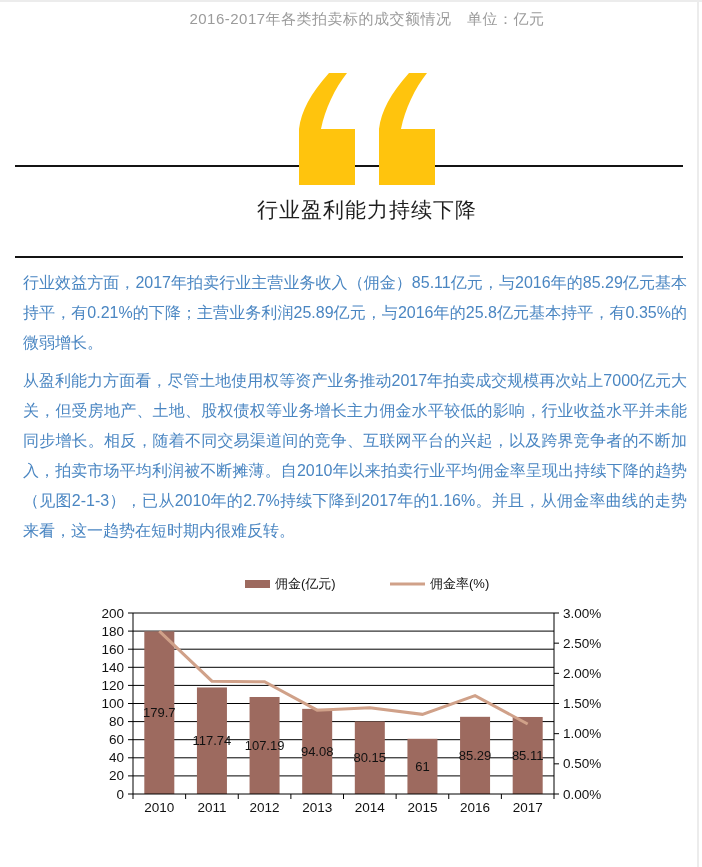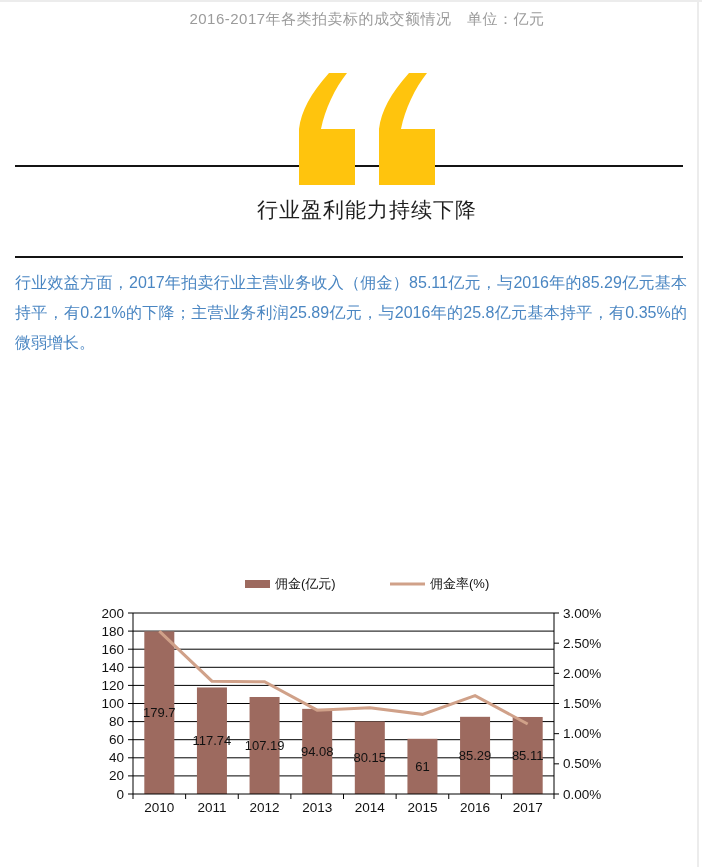--- a/index.html
+++ b/index.html
@@ -19,21 +19,21 @@
   .rule-1{top:165px;}
   .rule-2{top:256px;}
   .section-heading{
     position:absolute;top:196px;left:0;width:100%;text-align:center;
     font-size:21px;font-weight:normal;color:#1f1f1f;letter-spacing:1px;
   }
   .article{
     position:absolute;top:268px;left:15px;width:672px;
     font-size:16px;line-height:30px;text-align:justify;
   }
-  .article p{margin:0 0 8px 0;}
+  .article p{margin:0 0 8px 8px;}
   #chart{position:absolute;top:575px;left:93px;width:560px;height:250px;}
   #chart svg text{font-family:"Liberation Sans","DejaVu Sans",sans-serif;}
   .bottom-caption{
     position:absolute;top:838px;left:0;width:100%;text-align:center;
     font-size:15px;color:#9b9b9b;letter-spacing:.5px;
   }
 </style>
 </head>
 <body>
 
@@ -49,20 +49,21 @@
       <path d="M110,0 C92,20 82,38 80,56 L80,112 L136,112 L136,56 L102,56 C106,36 116,15 128,0 Z" fill="#ffc40d"></path>
     </svg>
   </div>
 
   <div class="rule rule-1"></div>
   <div class="section-heading">行业盈利能力持续下降</div>
   <div class="rule rule-2"></div>
 
   <div class="article" style="color: rgb(74, 134, 194);">
     <p>行业效益方面，2017年拍卖行业主营业务收入（佣金）85.11亿元，与2016年的85.29亿元基本持平，有0.21%的下降；主营业务利润25.89亿元，与2016年的25.8亿元基本持平，有0.35%的微弱增长。</p>
+    <p>从盈利能力方面看，尽管土地使用权等资产业务推动2017年拍卖成交规模再次站上7000亿元大关，但受房地产、土地、股权债权等业务增长主力佣金水平较低的影响，行业收益水平并未能同步增长。相反，随着不同交易渠道间的竞争、互联网平台的兴起，以及跨界竞争者的不断加入，拍卖市场平均利润被不断摊薄。自2010年以来拍卖行业平均佣金率呈现出持续下降的趋势（见图2-1-3），已从2010年的2.7%持续下降到2017年的1.16%。并且，从佣金率曲线的走势来看，这一趋势在短时期内很难反转。</p>
   </div>
 
   <div id="chart"><svg width="560" height="250" viewBox="0 0 560 250">
         <line x1="40" y1="200.9" x2="461" y2="200.9" stroke="#000000" stroke-width="1"></line>
         <line x1="40" y1="182.8" x2="461" y2="182.8" stroke="#000000" stroke-width="1"></line>
         <line x1="40" y1="164.7" x2="461" y2="164.7" stroke="#000000" stroke-width="1"></line>
         <line x1="40" y1="146.6" x2="461" y2="146.6" stroke="#000000" stroke-width="1"></line>
         <line x1="40" y1="128.5" x2="461" y2="128.5" stroke="#000000" stroke-width="1"></line>
         <line x1="40" y1="110.4" x2="461" y2="110.4" stroke="#000000" stroke-width="1"></line>
         <line x1="40" y1="92.30000000000001" x2="461" y2="92.30000000000001" stroke="#000000" stroke-width="1"></line>

